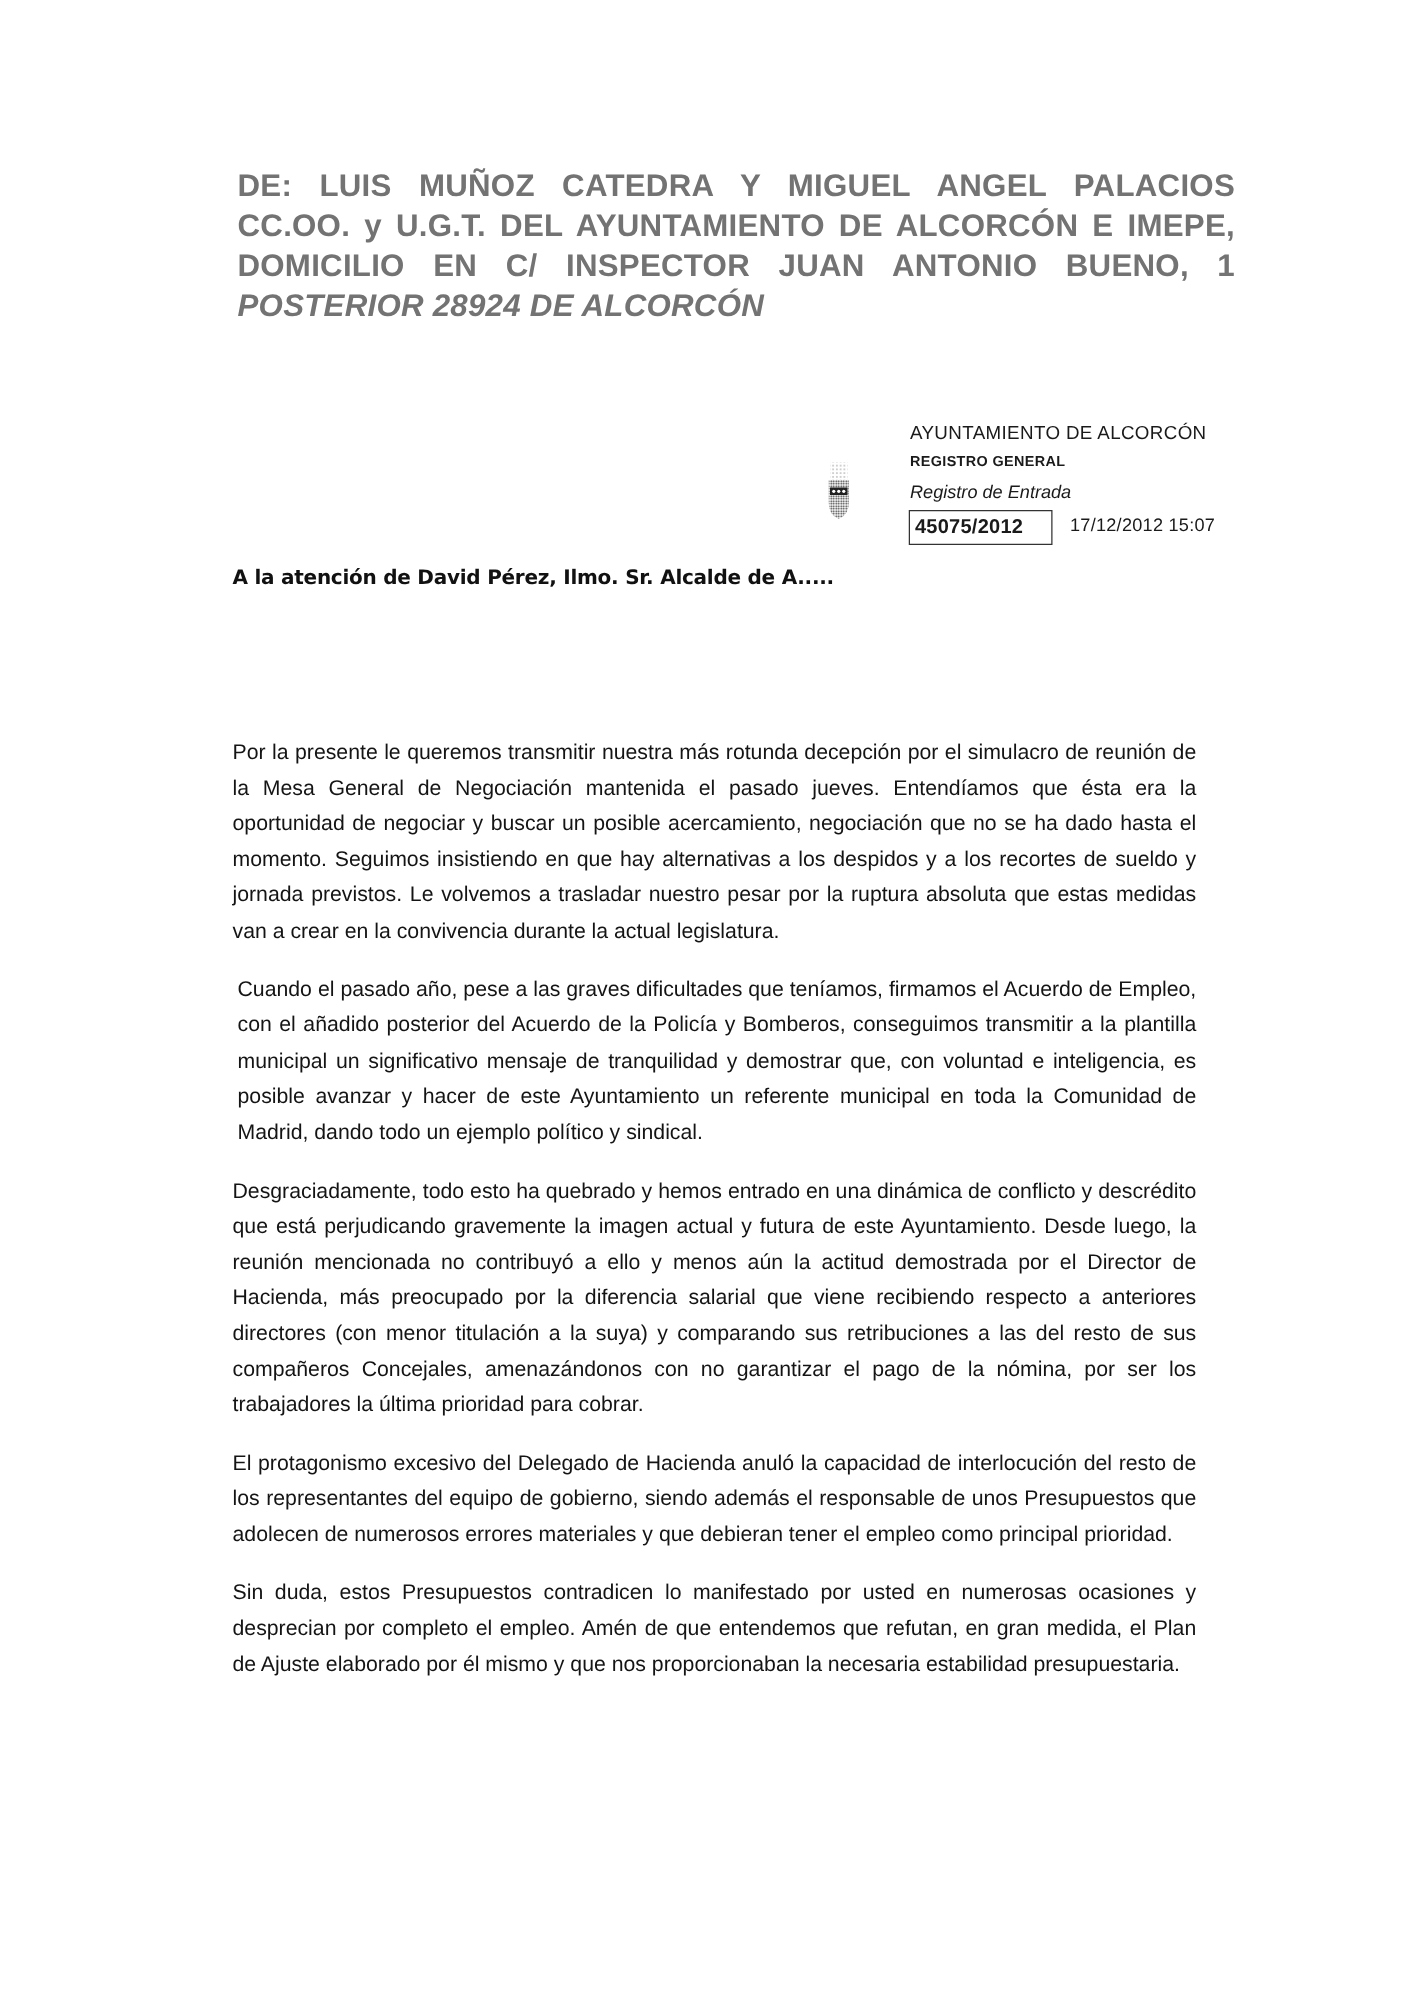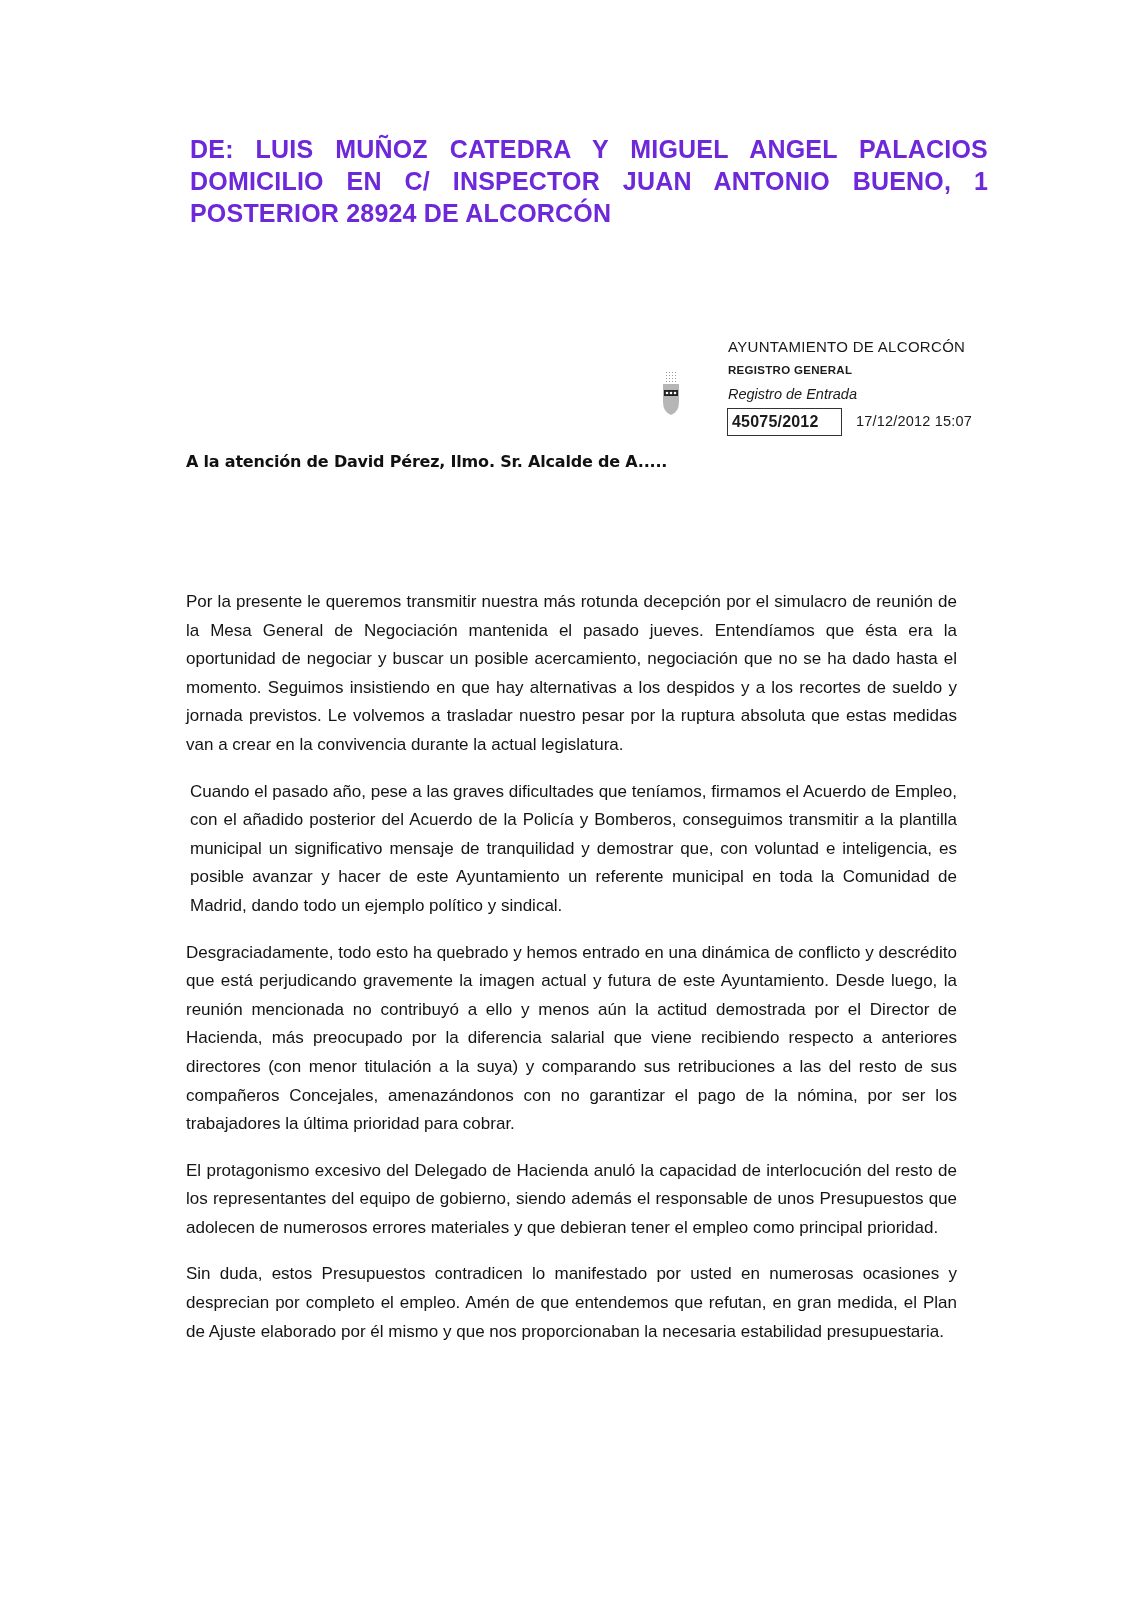--- a/index.html
+++ b/index.html
@@ -3,24 +3,24 @@
   <meta charset="utf-8">
   <style>
     * { margin: 0; padding: 0; box-sizing: border-box; }
     html, body { width: 1138px; height: 1600px; background: #ffffff; overflow: hidden; }
     body { position: relative; color: #111; }
 
     .header-block {
       position: absolute; left: 190px; top: 133px; width: 798px;
       font-family: "Liberation Sans", sans-serif; font-weight: bold;
       font-size: 25px; line-height: 32px; text-align: justify;
-      text-align-last: justify; letter-spacing: 0.2px; color: #6d28d9;
+      text-align-last: justify; letter-spacing: 0.2px; color: #737373;
     }
     .header-block .line { display: block; }
-    .header-block .line.last { text-align-last: left; }
+    .header-block .line.last { text-align-last: left; font-style: italic; }
 
     .stamp {
       position: absolute; left: 660px; top: 338px; width: 340px; height: 110px;
       font-family: "Liberation Sans", sans-serif; color: #1a1a1a;
     }
     .stamp .seal {
       position: absolute; left: 2px; top: 30px; width: 18px; height: 48px;
     }
     .stamp .org { position: absolute; left: 68px; top: 0; font-size: 15px; letter-spacing: 0.3px; text-align: right; }
     .stamp .reg { position: absolute; left: 68px; top: 26px; font-size: 11.5px; font-weight: bold; letter-spacing: 0.3px; }
@@ -44,20 +44,21 @@
       line-height: 28.6px; text-align: justify; color: #141414;
     }
     .body-text p { margin-bottom: 18px; }
     .body-text p.indent { padding-left: 4px; }
   </style>
 </head>
 <body>
 
 <div class="header-block">
   <span class="line">DE: LUIS MUÑOZ CATEDRA Y MIGUEL ANGEL PALACIOS</span>
+  <span class="line">CC.OO. y U.G.T. DEL AYUNTAMIENTO DE ALCORCÓN E IMEPE,</span>
   <span class="line">DOMICILIO EN C/ INSPECTOR JUAN ANTONIO BUENO, 1</span>
   <span class="line last">POSTERIOR 28924 DE ALCORCÓN</span>
 </div>
 
 <div class="stamp">
   <span class="seal">
     <svg width="18" height="48" viewBox="0 0 18 48">
       <defs>
         <pattern id="dots" width="2" height="2" patternUnits="userSpaceOnUse">
           <circle cx="1" cy="1" r="0.7" fill="#333"></circle>

